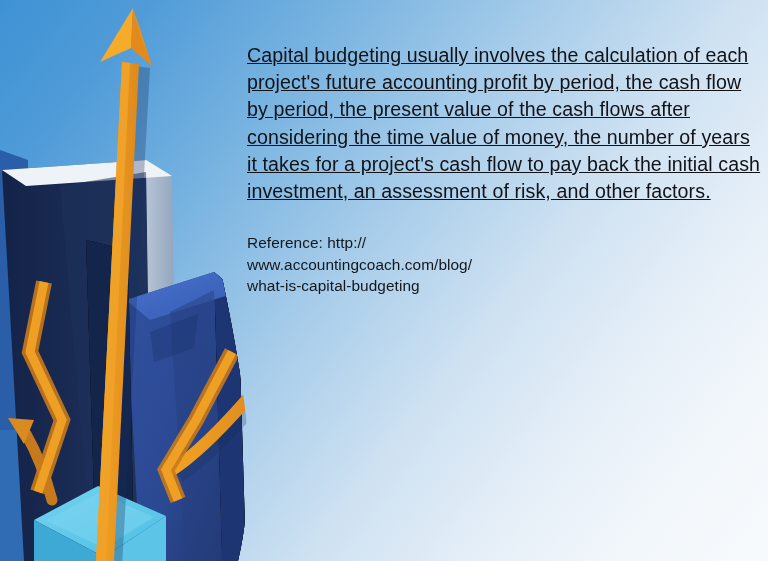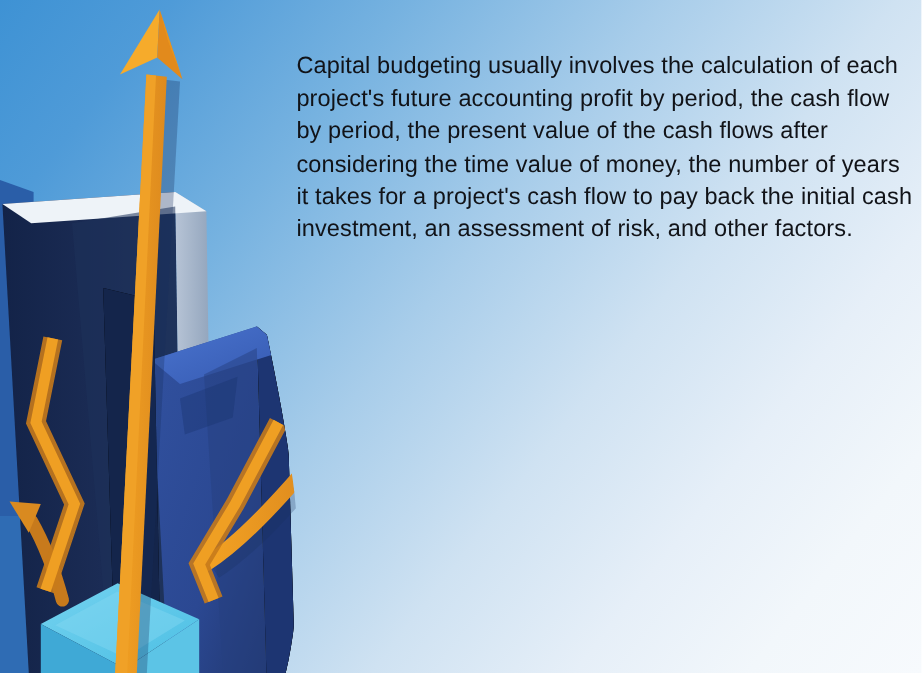--- a/index.html
+++ b/index.html
@@ -50,20 +50,21 @@
     width: 516px;
   }
   .body-copy {
     margin: 0;
     font-size: 19.6px;
     line-height: 27.2px;
     color: #111318;
     letter-spacing: 0.005em;
     font-weight: 400;
     text-rendering: optimizeLegibility;
+    text-decoration: underline;
   }
   .reference {
     margin: 0;
     padding-top: 27px;
     font-size: 15.4px;
     line-height: 21.4px;
     color: #14171c;
     letter-spacing: 0.004em;
     white-space: pre-line;
   }
@@ -190,15 +191,18 @@
 
         <polygon points="152,330 200,312 196,346 156,360" fill="#1b3karma" opacity="0"></polygon>
         <polygon points="150,332 198,314 194,348 154,362" fill="#16306a" opacity="0.35"></polygon>
 
       </g>
     </svg>
   </div>
 
   <div class="text-layer">
     <p class="body-copy">Capital budgeting usually involves the calculation of each project's future accounting profit by period, the cash flow by period, the present value of the cash flows after considering the time value of money, the number of years it takes for a project's cash flow to pay back the initial cash investment, an assessment of risk, and other factors.</p>
+    <p class="reference">Reference: http://
+www.accountingcoach.com/blog/
+what-is-capital-budgeting</p>
   </div>
 
 </div>
 
 </body></html>

